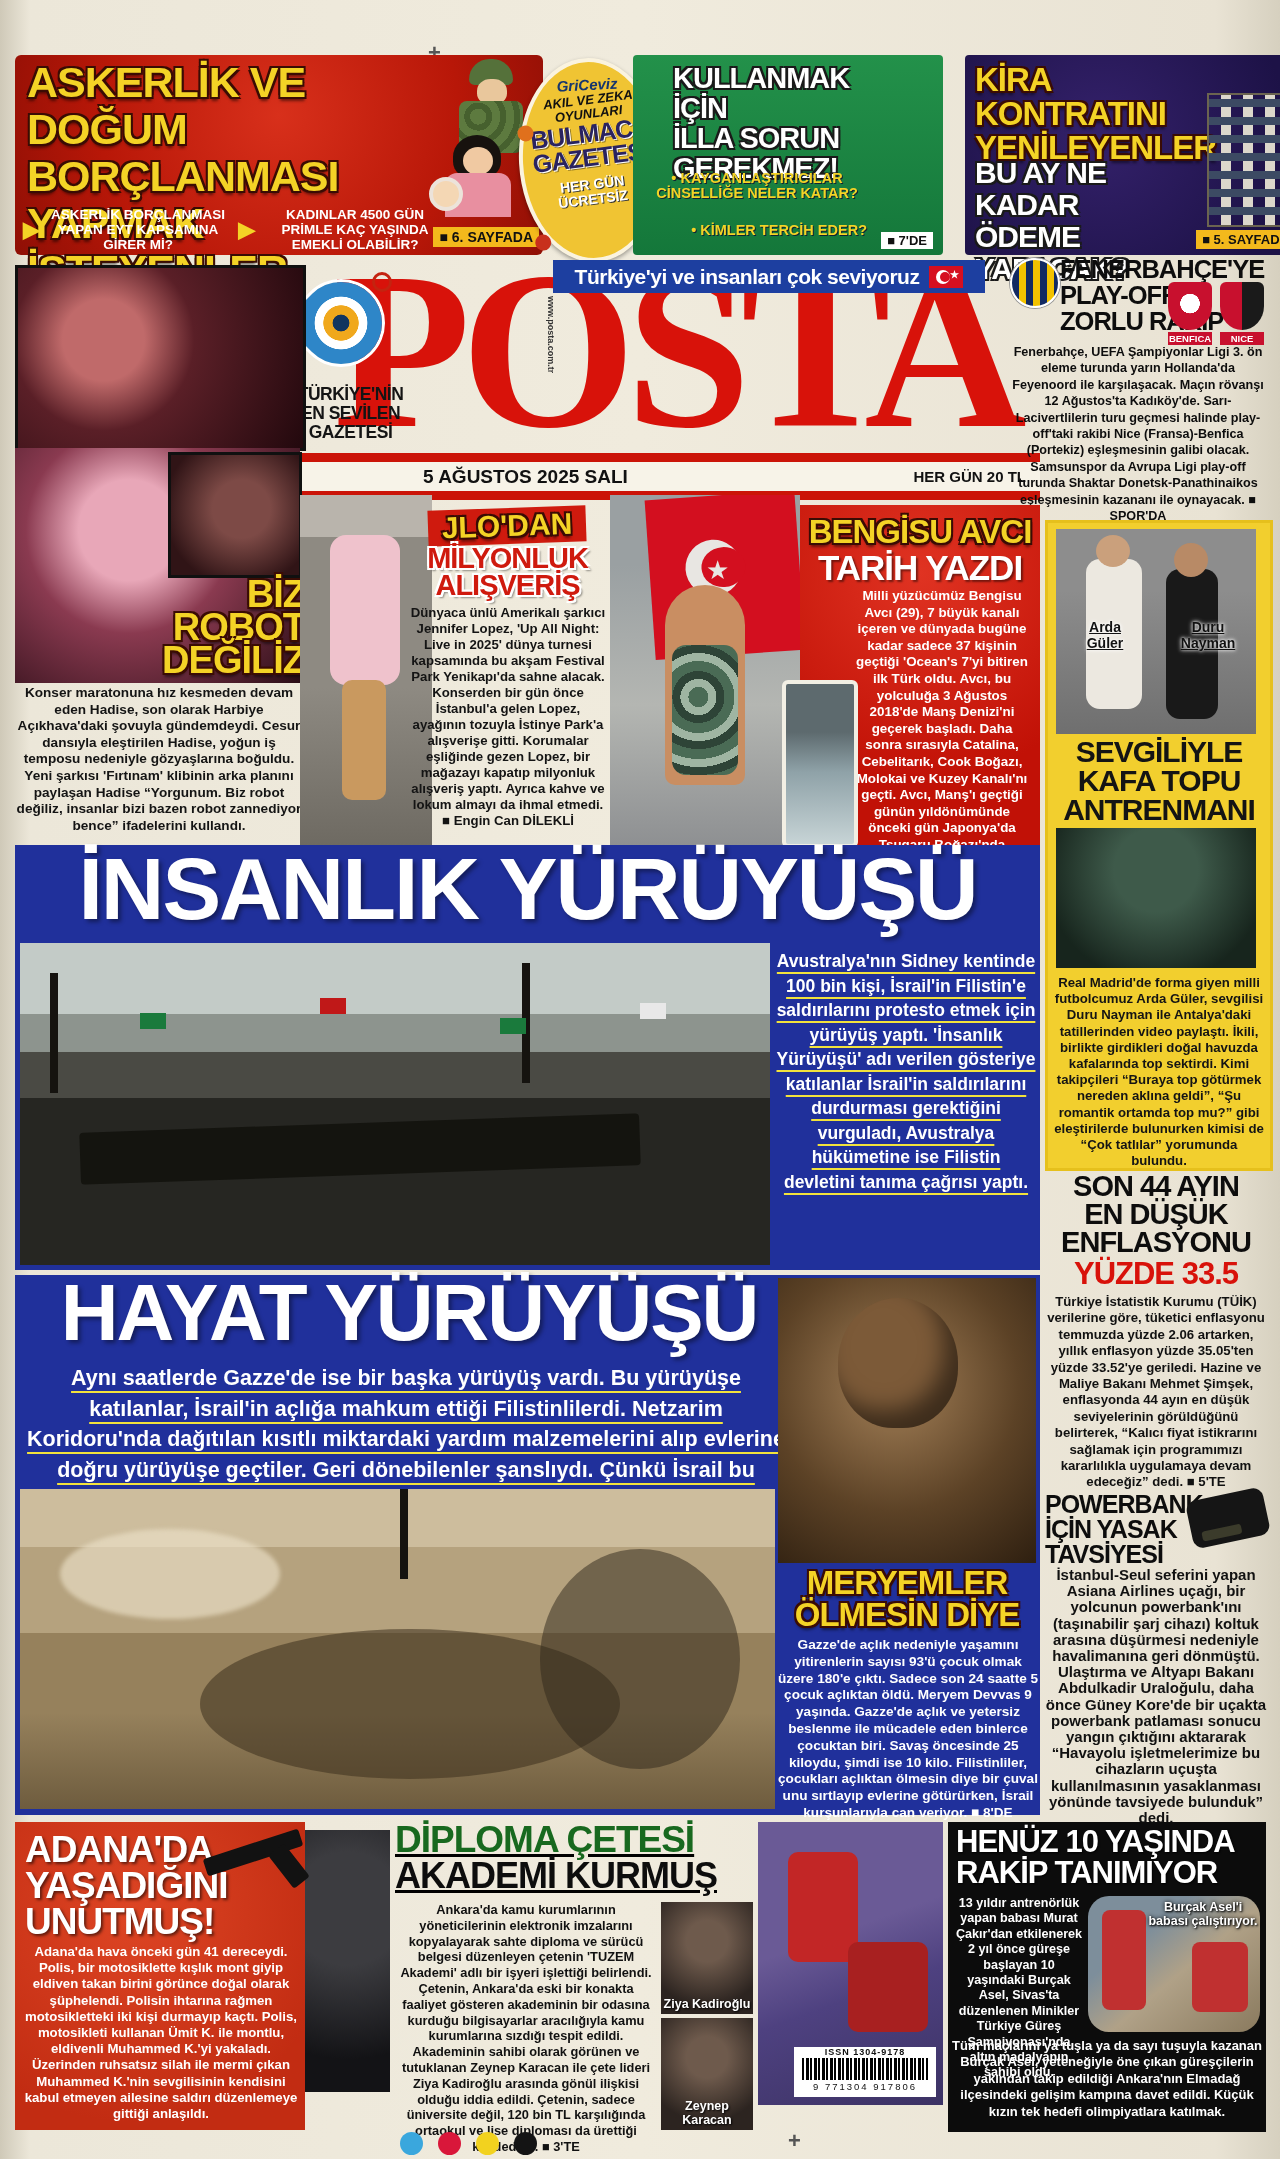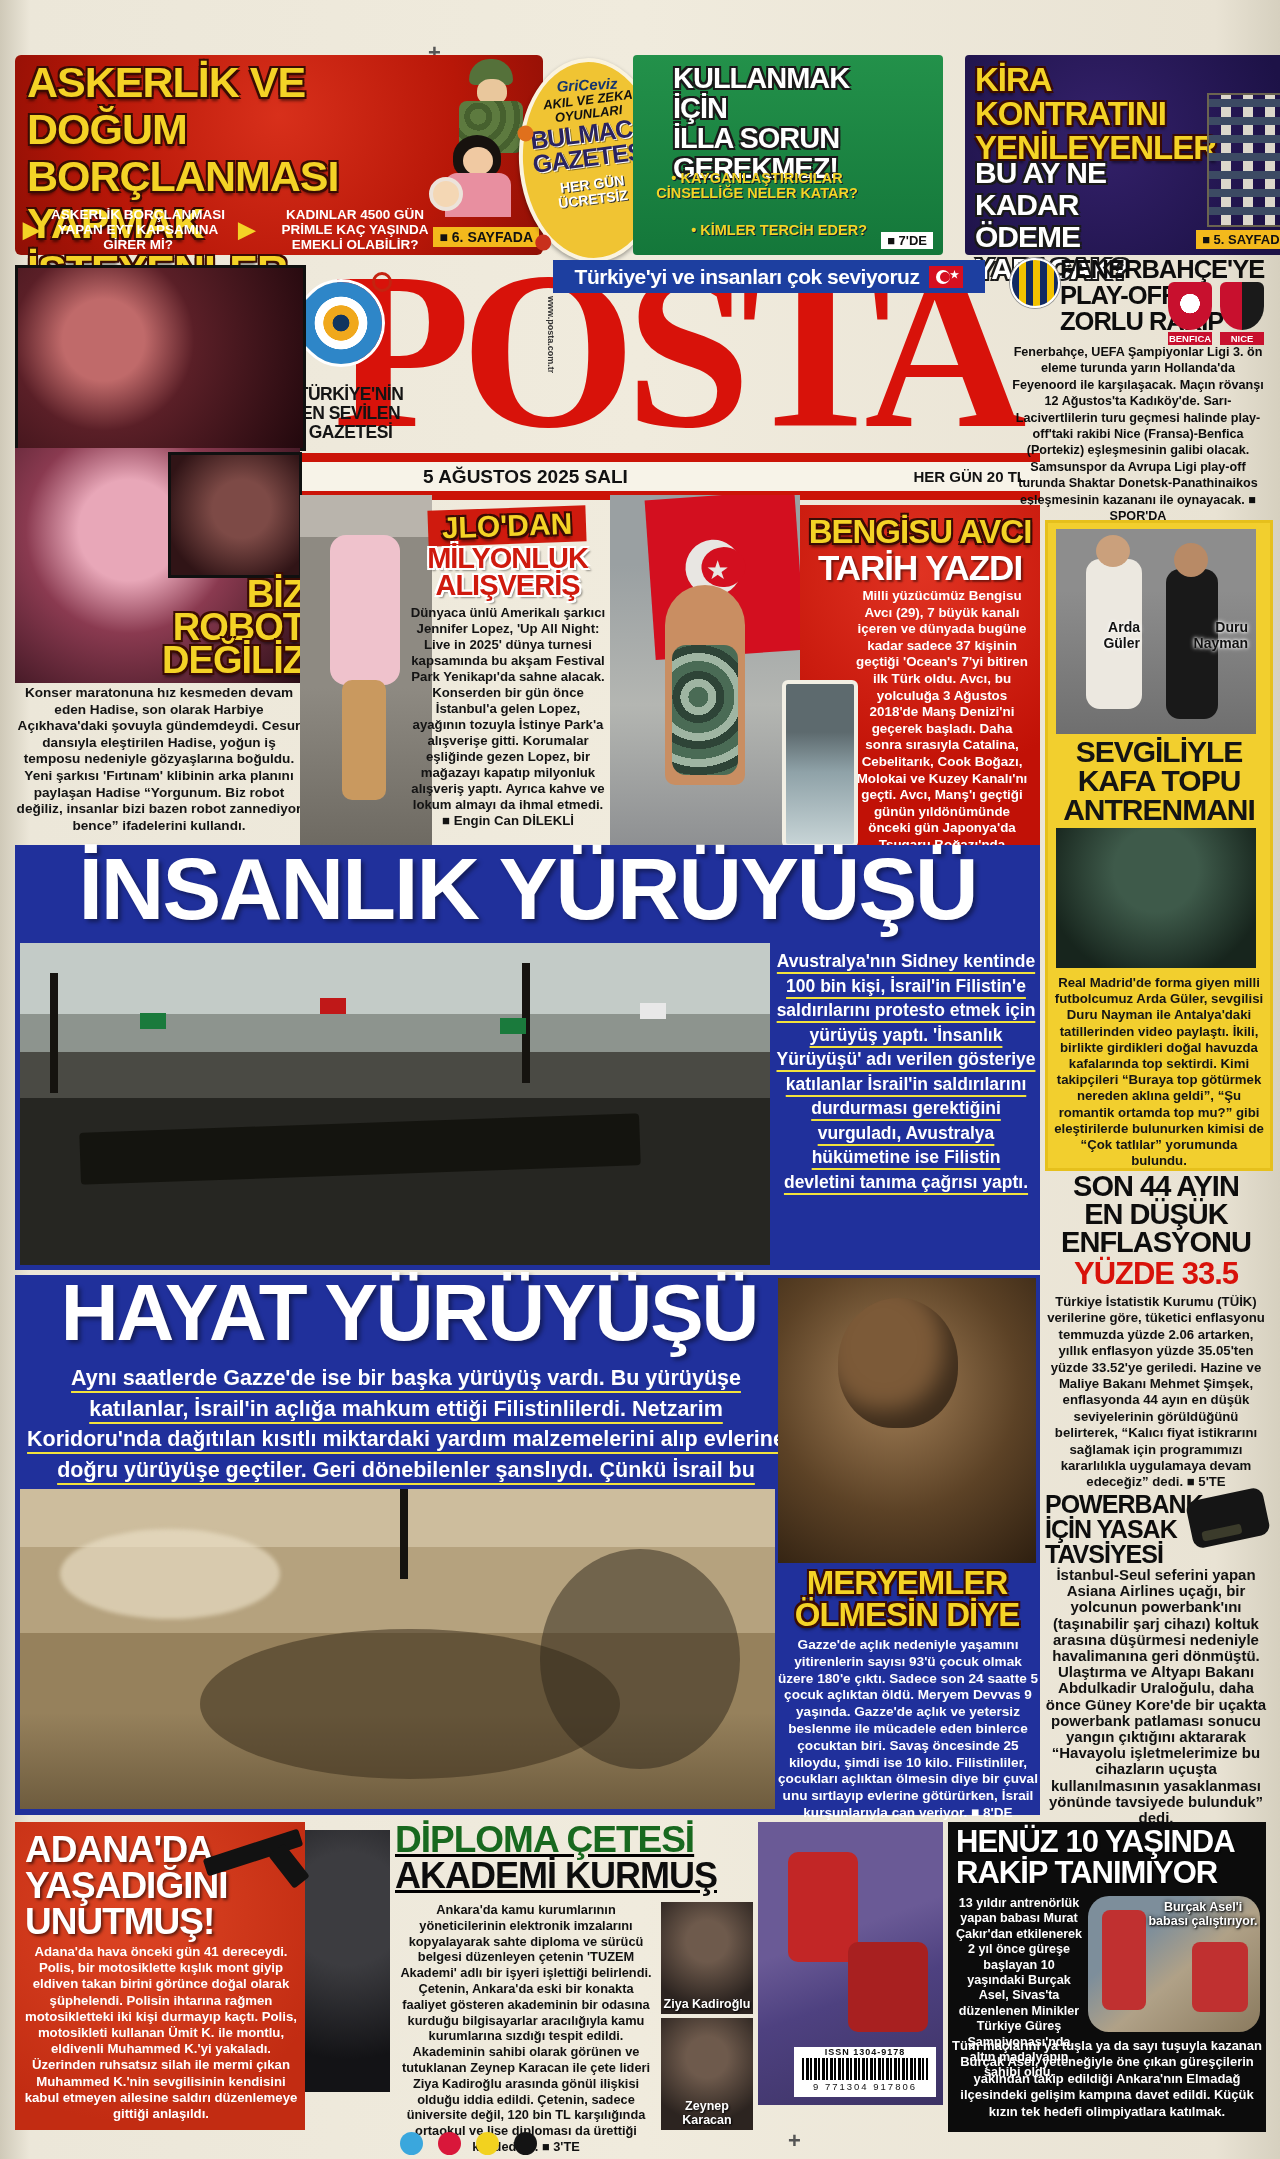--- a/index.html
+++ b/index.html
@@ -101,21 +101,21 @@
   .beng-h1{margin-top:8px;text-align:center;font-size:33px;letter-spacing:-1px;font-weight:bold;}
   .beng-h2{text-align:center;font-size:35px;line-height:33px;letter-spacing:-1px;font-weight:bold;color:#fff;text-shadow:2px 2px 2px rgba(0,0,0,.45);}
   .beng-body{margin:4px 8px 0 52px;color:#fff;font-weight:bold;font-size:13.4px;line-height:16.6px;text-align:center;}
   
   .ycol{left:1045px;top:520px;width:222px;height:645px;background:#f2cf2e;border:3px solid #e6c01c;}
   .ad-photo{position:absolute;left:8px;top:6px;width:200px;height:205px;background:linear-gradient(#8d8d8d 0 30%,#6f6f6f 100%);}
   .ad-fig1{position:absolute;left:30px;top:30px;width:56px;height:150px;background:#ece8e0;border-radius:14px;}
   .ad-fig2{position:absolute;left:110px;top:40px;width:52px;height:150px;background:#191919;border-radius:14px;}
   .ad-head1{position:absolute;left:40px;top:6px;width:34px;height:32px;background:#caa07c;border-radius:50%;}
   .ad-head2{position:absolute;left:118px;top:14px;width:34px;height:34px;background:#b88a66;border-radius:50%;}
-  .ad-lab{position:absolute;color:#111;font-weight:bold;font-size:14px;text-shadow:0 0 3px #fff,0 0 5px #fff;text-align:right;}
+  .ad-lab{position:absolute;color:#111;font-weight:bold;font-size:14px;text-shadow:0 0 3px #fff,0 0 5px #fff;text-align:center;text-decoration:underline;}
   .ad-h{position:absolute;left:0;top:214px;width:100%;text-align:center;color:#141414;font-weight:bold;font-size:30px;line-height:29px;letter-spacing:-1px;}
   .pool{position:absolute;left:8px;top:305px;width:200px;height:140px;background:radial-gradient(circle at 50% 30%,#3e5a4a 0 30%,#17251d 80%);}
   .ad-body{position:absolute;left:6px;top:452px;width:210px;color:#141414;font-weight:bold;font-size:13.2px;line-height:16.2px;text-align:center;}
   
   .enf{left:1045px;top:1172px;width:222px;height:312px;}
   .enf-h{text-align:center;color:#0d0d0d;font-weight:bold;font-size:29px;line-height:28px;letter-spacing:-1px;}
   .enf-rate{text-align:center;color:#d8120a;font-weight:bold;font-size:31px;letter-spacing:-1px;}
   .enf-body{margin-top:2px;color:#111;font-weight:bold;font-size:13.2px;line-height:16.4px;text-align:center;}
   
   .pow{left:1045px;top:1492px;width:222px;height:322px;}

